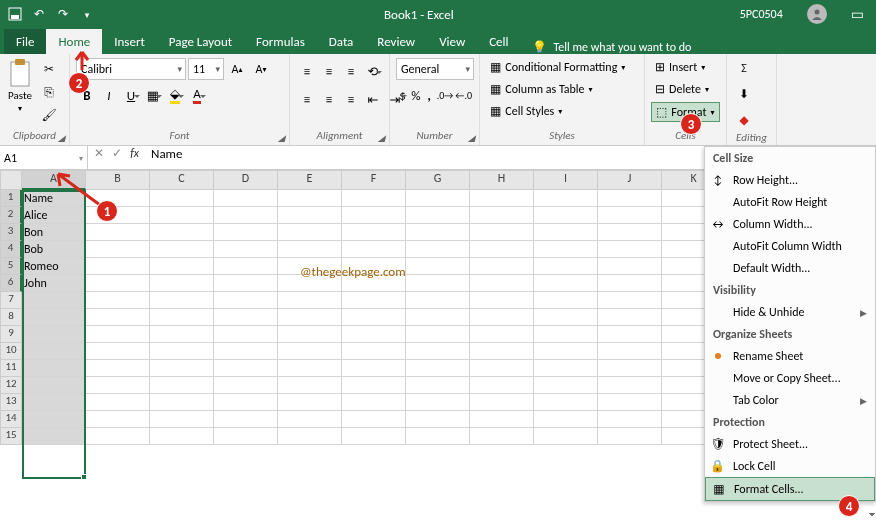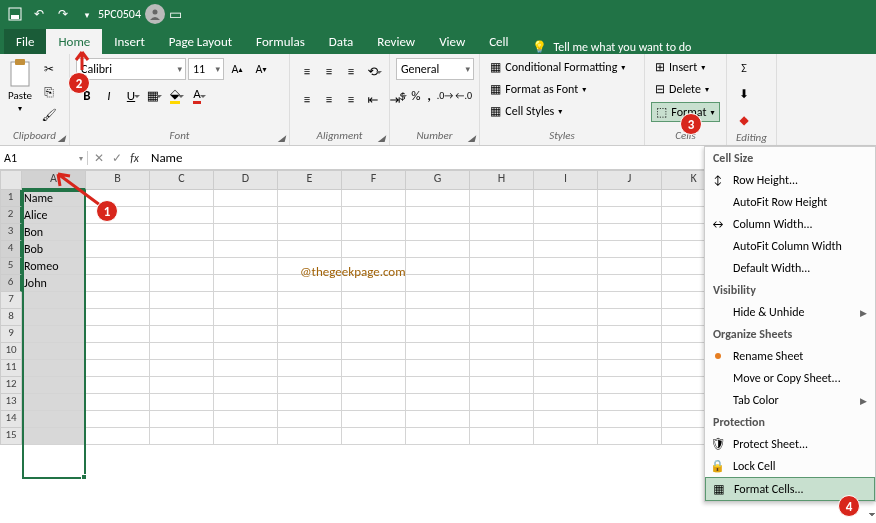--- a/index.html
+++ b/index.html
@@ -3,21 +3,21 @@
 <meta charset="utf-8">
 <style>
 * { box-sizing: border-box; margin: 0; padding: 0; font-family: 'Segoe UI', Calibri, sans-serif; }
 body { width: 876px; height: 523px; background: #fff; overflow: hidden; position: relative; font-size: 12px; }
 
 
 .titlebar { height: 28px; background: #217346; display: flex; align-items: center; color: #fff; padding: 0 4px; }
 .titlebar .qat { display: flex; align-items: center; gap: 2px; }
 .titlebar .qat-item { width: 22px; height: 22px; display: flex; align-items: center; justify-content: center; color: #fff; }
 .titlebar .title { flex: 1; text-align: center; font-size: 13px; }
-.titlebar .right { display: flex; align-items: center; gap: 4px; padding-right: 8px; }
+.titlebar .right { display: flex; align-items: center; gap: 24px; padding-right: 8px; }
 .avatar { width: 20px; height: 20px; border-radius: 50%; background: #bbb; display: flex; align-items: center; justify-content: center; }
 
 
 .tabs { height: 26px; background: #217346; display: flex; align-items: flex-end; padding: 0 4px; color: #fff; }
 .tab { padding: 5px 12px; font-size: 13px; cursor: pointer; }
 .tab.file { background: #1a5c38; }
 .tab.active { background: #f3f3f3; color: #217346; }
 .tell-me { display: flex; align-items: center; gap: 6px; margin-left: 12px; }
 
 
@@ -36,21 +36,21 @@
 .btnrow .rbtn { font-size: 13px; position: relative; }
 .rbtn.dd::after { content: ""; border: 3px solid transparent; border-top-color: #666; position: absolute; right: 1px; bottom: 4px; }
 .col3 { display: flex; flex-direction: column; gap: 1px; }
 
 .styles-col .sl { display: flex; align-items: center; gap: 4px; padding: 2px 4px; font-size: 12px; }
 
 .cells-col .cl { display: flex; align-items: center; gap: 4px; padding: 2px 4px; font-size: 12px; }
 .cl.highlighted { background: #c8e0cf; border: 1px solid #5b9870; }
 
 
-.fbar { height: 24px; border-bottom: 1px solid #ccc; display: flex; align-items: center; background: #fff; }
+.fbar { height: 24px; border-bottom: 1px solid #ccc; display: flex; background: #fff; }
 .namebox { width: 88px; border-right: 1px solid #ccc; padding: 0 4px; display: flex; align-items: center; justify-content: space-between; font-size: 12px; }
 .fbar-btns { display: flex; padding: 0 6px; gap: 8px; color: #888; }
 .formula-input { flex: 1; padding: 0 6px; font-size: 13px; }
 
 
 .grid { position: absolute; top: 170px; left: 0; right: 0; bottom: 0; display: flex; }
 .rowhdrs { width: 22px; }
 .corner { height: 20px; border: 1px solid #ccc; background: #e6e6e6; }
 .rh { height: 17px; border: 1px solid #ccc; border-top: none; font-size: 11px; text-align: center; background: #e6e6e6; color: #444; }
 .cols { flex: 1; display: flex; flex-direction: column; }
@@ -88,20 +88,21 @@
     <span class="qat-item">
         <svg width="14" height="14">
           <rect x="1" y="1" width="12" height="12" fill="none" stroke="#fff"></rect>
           <rect x="3" y="8" width="8" height="4" fill="#fff"></rect>
         </svg>
       </span>
     <span class="qat-item">↶</span>
     <span class="qat-item">↷</span>
     <span class="qat-item" style="font-size:9px">▾</span>
   </div>
+  <div class="title">Book1  -  Excel</div>
   <div class="right">
     <span>5PC0504</span>
     <span class="avatar">
         <svg width="12" height="12">
           <circle cx="6" cy="4" r="2.5" fill="#666"></circle>
           <path d="M1 12 Q6 6 11 12" fill="#666"></path>
         </svg>
       </span>
     <span style="font-size:14px">▭</span>
   </div>
@@ -213,21 +214,21 @@
 
   <div class="group styles-col" style="width:165px">
     <div class="group-body" style="flex-direction:column;align-items:stretch">
       <div class="sl">
           <span>▦</span>
           <span>Conditional Formatting</span>
           <span style="font-size:8px">▾</span>
         </div>
       <div class="sl">
           <span>▦</span>
-          <span>Format as Font</span>
+          <span>Column as Table</span>
           <span style="font-size:8px">▾</span>
         </div>
       <div class="sl">
           <span>▦</span>
           <span>Cell Styles</span>
           <span style="font-size:8px">▾</span>
         </div>
     </div>
     <div class="group-label"><span>Styles</span></div>
   </div>

